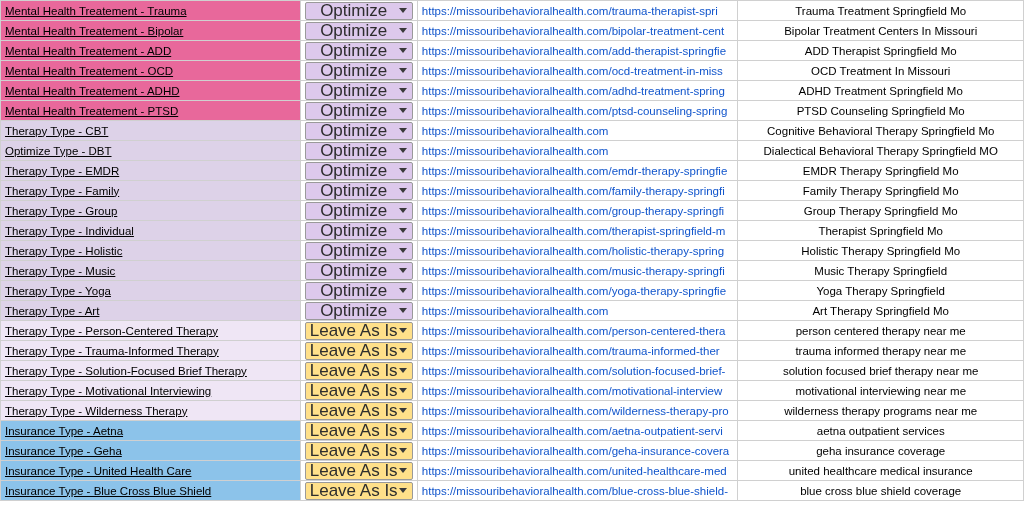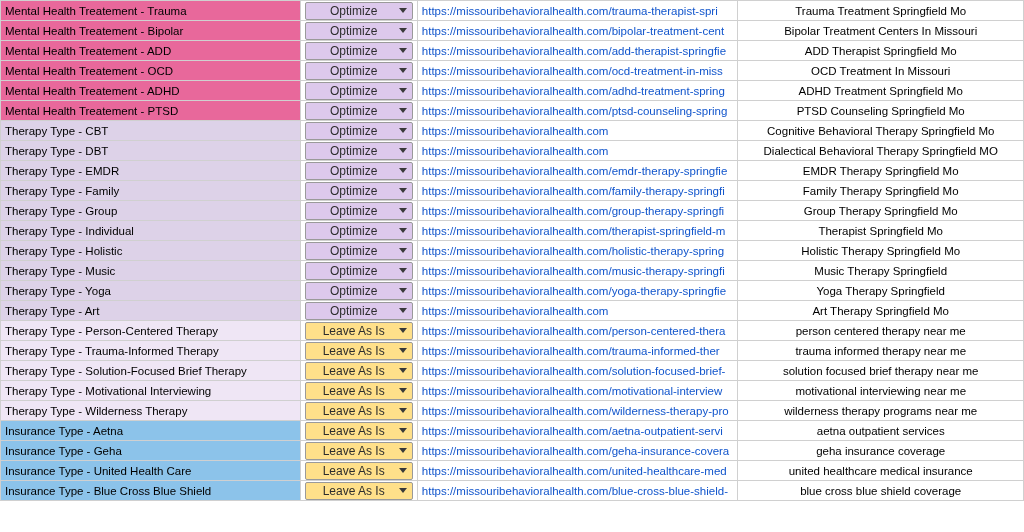--- a/index.html
+++ b/index.html
@@ -27,20 +27,21 @@
     padding: 0 4px;
     overflow: hidden;
     white-space: nowrap;
     vertical-align: middle;
     box-sizing: border-box;
   }
   td.c-label {
     width: 299px;
     text-align: left;
     color: #000;
+    text-decoration: underline;
   }
   td.c-action {
     width: 117px;
     padding: 0;
     text-align: center;
   }
   td.c-url {
     width: 320px;
     text-align: left;
     color: #1155cc;
@@ -57,21 +58,21 @@
   .fill-blue     { background: #8cc3ea; }
   
   .dd {
     display: flex;
     align-items: center;
     justify-content: center;
     height: 18px;
     margin: 0;
     border: 1px solid #9a9a9a;
     border-radius: 2px;
-    font-size: 12px;
+    font-size: 17px;
     position: relative;
     box-sizing: border-box;
   }
   .dd-opt {
     background: #ddc9ec;
     color: #2d2d2d;
   }
   .dd-leave {
     background: #ffe08a;
     color: #2d2d2d;
@@ -168,21 +169,21 @@
         <td class="c-action">
           <div class="dd dd-opt">
             <span class="lbl">Optimize</span>
             <span class="caret"></span>
           </div>
         </td>
         <td class="c-url">https://missouribehavioralhealth.com</td>
         <td class="c-kw">Cognitive Behavioral Therapy Springfield Mo</td>
       </tr>
       <tr>
-        <td class="c-label fill-lav">Therapy Type - DBT</td>
+        <td class="c-label fill-lav">Optimize Type - DBT</td>
         <td class="c-action">
           <div class="dd dd-opt">
             <span class="lbl">Optimize</span>
             <span class="caret"></span>
           </div>
         </td>
         <td class="c-url">https://missouribehavioralhealth.com</td>
         <td class="c-kw">Dialectical Behavioral Therapy Springfield MO</td>
       </tr>
       <tr>

